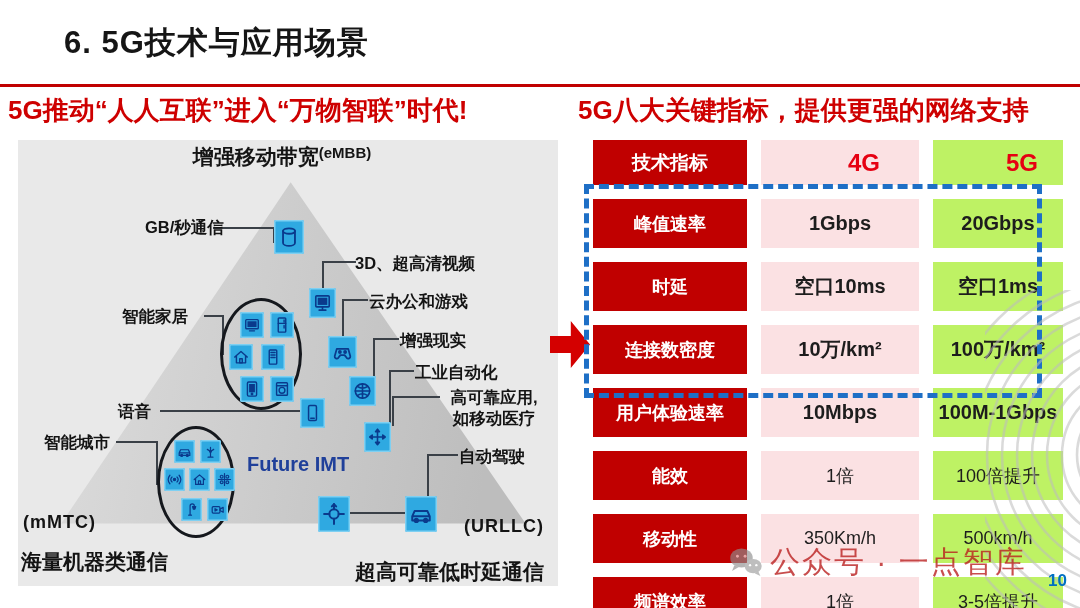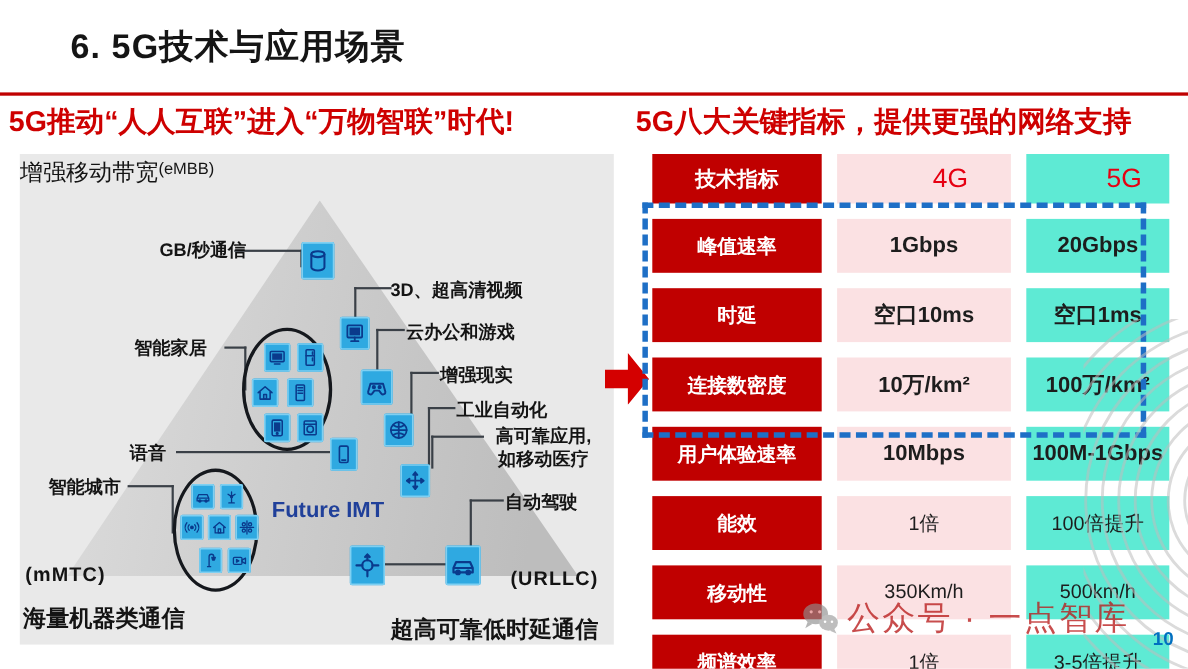--- a/index.html
+++ b/index.html
@@ -11,44 +11,44 @@
   
   .slide-title { position:absolute; left:64px; top:22px; font-size:31px; font-weight:bold; color:#151515; letter-spacing:1px; }
   .title-rule { position:absolute; left:0; top:84px; width:1080px; height:3px; background:#c00000; }
   .headline { position:absolute; top:93px; font-size:26px; font-weight:bold; color:#ce0000; white-space:nowrap; }
   .headline.left { left:8px; }
   .headline.right { left:578px; }
 
   
   .diagram { position:absolute; left:18px; top:140px; width:540px; height:446px; background:#e9e9e9; overflow:hidden; }
   .triangle { position:absolute; inset:0; clip-path:polygon(50.5% 9.5%, 8% 86%, 94% 86%); background:linear-gradient(100deg,#dadada 15%,#bdbdbd 85%); }
-  .dg-top-label { position:absolute; left:0; right:12px; top:3px; font-size:21px; font-weight:normal; color:#141414; }
+  .dg-top-label { position:absolute; left:0; right:12px; top:3px; text-align:center; font-size:21px; font-weight:bold; color:#141414; }
   .dg-top-label .sup { font-size:15px; vertical-align:6px; }
   .dg-label { position:absolute; font-size:16.5px; font-weight:600; color:#141414; white-space:nowrap; }
   .dg-label.big { font-size:21px; font-weight:bold; }
   .dg-label.abbr { font-size:18px; font-weight:bold; letter-spacing:1px; }
   .dg-label.future { font-size:20px; font-weight:bold; color:#20409a; }
   .dg-label.two-line { white-space:normal; width:104px; text-align:center; line-height:1.25; }
   .conn { position:absolute; border-color:#3a4047; border-style:solid; border-width:0; }
   .circle-group { position:absolute; border:3px solid #15181d; border-radius:50%; }
   .nicon { position:absolute; background:#2fa9e1; border-radius:2px; box-shadow:0 0 0 1.5px #7fd0f2 inset; padding:2px; }
   .nicon svg { width:100%; height:100%; display:block; }
 
   
   .kpi-table {
     position:absolute; left:593px; top:140px;
     display:grid; grid-template-columns:154px 158px 130px; grid-template-rows:45px repeat(8,49px);
     gap:14px; background:#ffffff;
   }
   .cell { display:flex; align-items:center; justify-content:center; font-size:18px; color:#1d1d1d; text-align:center; }
   .cell.col-label { background:#c00000; color:#ffffff; font-weight:bold; font-size:18px; }
   .cell.col-4g { background:#fbe1e3; }
-  .cell.col-5g { background:#5eead4; }
+  .cell.col-5g { background:#bef264; }
   .cell.head.col-label { font-size:19px; }
-  .cell.head.col-4g, .cell.head.col-5g { color:#e60012; font-weight:normal; font-size:24px;padding-left:48px; }
+  .cell.head.col-4g, .cell.head.col-5g { color:#e60012; font-weight:bold; font-size:24px;padding-left:48px; }
   .cell.bold { font-weight:bold; font-size:20px; }
 
   .dashed-box { position:absolute; left:584px; top:184px; width:458px; height:214px; border:5px dashed #1e6fc6; pointer-events:none; z-index:5; }
   .flow-arrow { position:absolute; left:550px; top:321px; width:40px; height:47px; background:#d40000;
     clip-path:polygon(0 32%, 52% 32%, 52% 0, 100% 50%, 52% 100%, 52% 68%, 0 68%); }
 
   
   .watermark { position:absolute; left:728px; top:542px; display:flex; align-items:center; gap:6px; z-index:30; pointer-events:none; }
   .watermark .wm-text { font-size:30px; color:#b91c1c; opacity:.78; letter-spacing:2px; white-space:nowrap; }
   .watermark svg { width:36px; height:33px; opacity:.65; }

